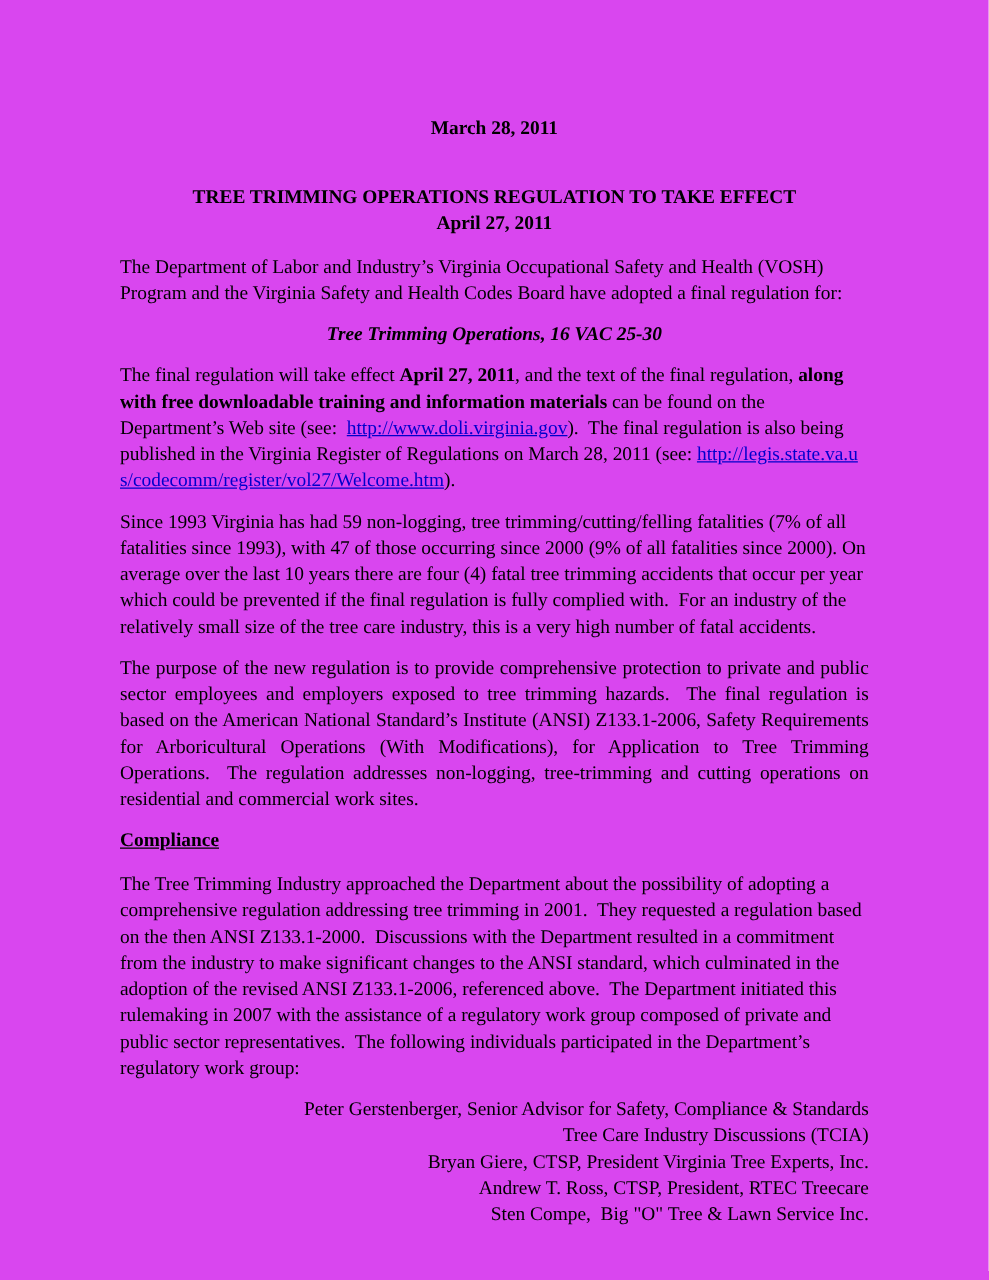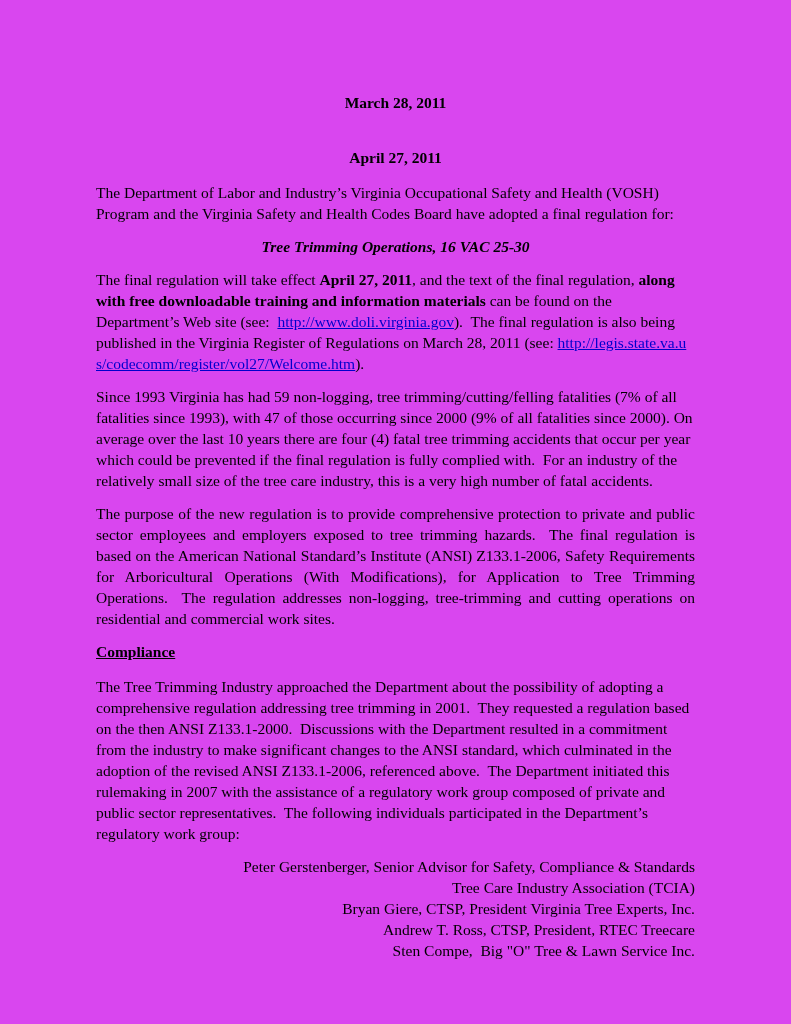--- a/index.html
+++ b/index.html
@@ -70,38 +70,39 @@
   }
 </style>
 </head>
 <body style="--link-color: #0000cc;">
 
 <div class="page">
 
   <div class="doc-date">March 28, 2011</div>
 
   <div class="doc-title">
+    <div class="line">TREE TRIMMING OPERATIONS REGULATION TO TAKE EFFECT</div>
     <div class="line">April 27, 2011</div>
   </div>
 
   <p class="body-para">The Department of Labor and Industry’s Virginia Occupational Safety and Health (VOSH) Program and the Virginia Safety and Health Codes Board have adopted a final regulation for:</p>
 
   <div class="reg-name">Tree Trimming Operations, 16 VAC 25-30</div>
 
   <p class="body-para"><span>The final regulation will take effect </span><span class="bold-inline">April 27, 2011</span><span>, and the text of the final regulation, </span><span class="bold-inline">along with free downloadable training and information materials</span><span> can be found on the Department’s Web site (see:  </span><a class="doc-link">http://www.doli.virginia.gov</a><span>).  The final regulation is also being published in the Virginia Register of Regulations on March 28, 2011 (see: </span><a class="doc-link">http://legis.state.va.us/codecomm/register/vol27/Welcome.htm</a><span>).</span></p>
 
   <p class="body-para">Since 1993 Virginia has had 59 non-logging, tree trimming/cutting/felling fatalities (7% of all fatalities since 1993), with 47 of those occurring since 2000 (9% of all fatalities since 2000). On average over the last 10 years there are four (4) fatal tree trimming accidents that occur per year which could be prevented if the final regulation is fully complied with.  For an industry of the relatively small size of the tree care industry, this is a very high number of fatal accidents.</p>
 
   <p class="body-para justify">The purpose of the new regulation is to provide comprehensive protection to private and public sector employees and employers exposed to tree trimming hazards.  The final regulation is based on the American National Standard’s Institute (ANSI) Z133.1-2006, Safety Requirements for Arboricultural Operations (With Modifications), for Application to Tree Trimming Operations.  The regulation addresses non-logging, tree-trimming and cutting operations on residential and commercial work sites.</p>
 
   <div class="section-heading">Compliance</div>
 
   <p class="body-para">The Tree Trimming Industry approached the Department about the possibility of adopting a comprehensive regulation addressing tree trimming in 2001.  They requested a regulation based on the then ANSI Z133.1-2000.  Discussions with the Department resulted in a commitment from the industry to make significant changes to the ANSI standard, which culminated in the adoption of the revised ANSI Z133.1-2006, referenced above.  The Department initiated this rulemaking in 2007 with the assistance of a regulatory work group composed of private and public sector representatives.  The following individuals participated in the Department’s regulatory work group:</p>
 
   <div class="work-group">
     <div class="member">Peter Gerstenberger, Senior Advisor for Safety, Compliance &amp; Standards</div>
-    <div class="member org-line">Tree Care Industry Association (TCIA)</div>
+    <div class="member org-line">Tree Care Industry Discussions (TCIA)</div>
     <div class="member">Bryan Giere, CTSP, President Virginia Tree Experts, Inc.</div>
     <div class="member">Andrew T. Ross, CTSP, President, RTEC Treecare</div>
     <div class="member">Sten Compe,  Big "O" Tree &amp; Lawn Service Inc.</div>
   </div>
 
 </div>
 
 </body></html>

